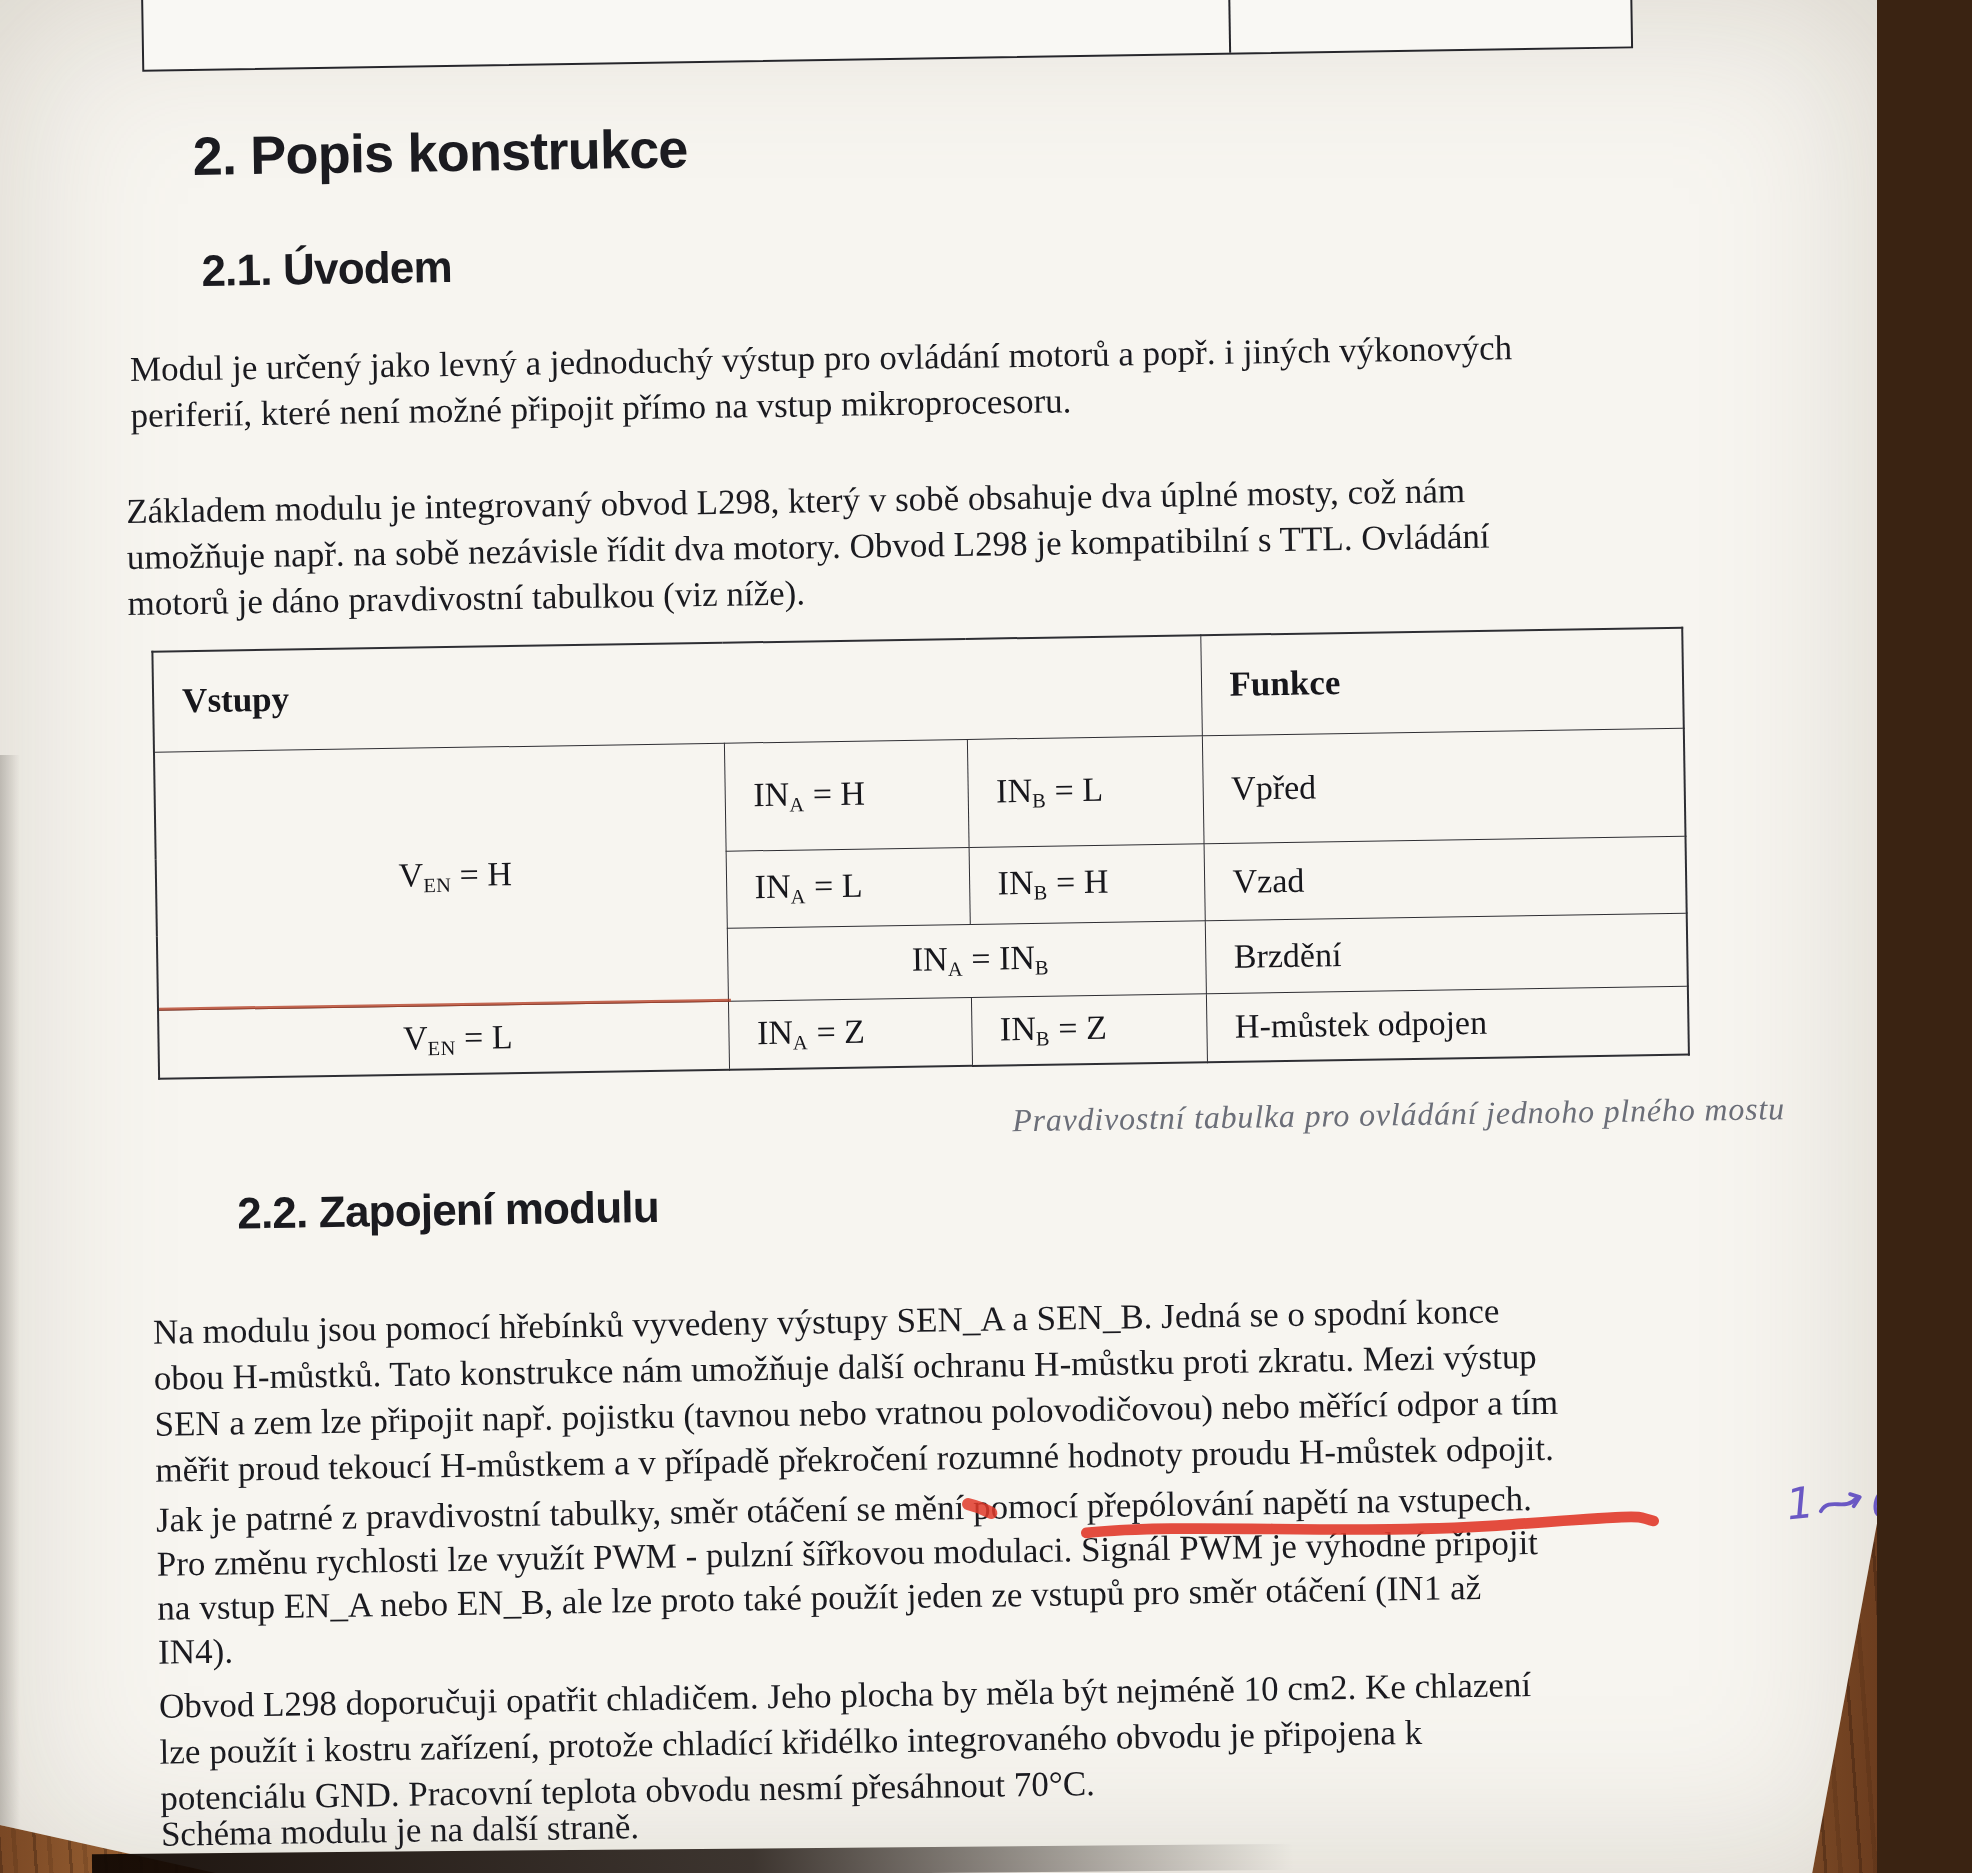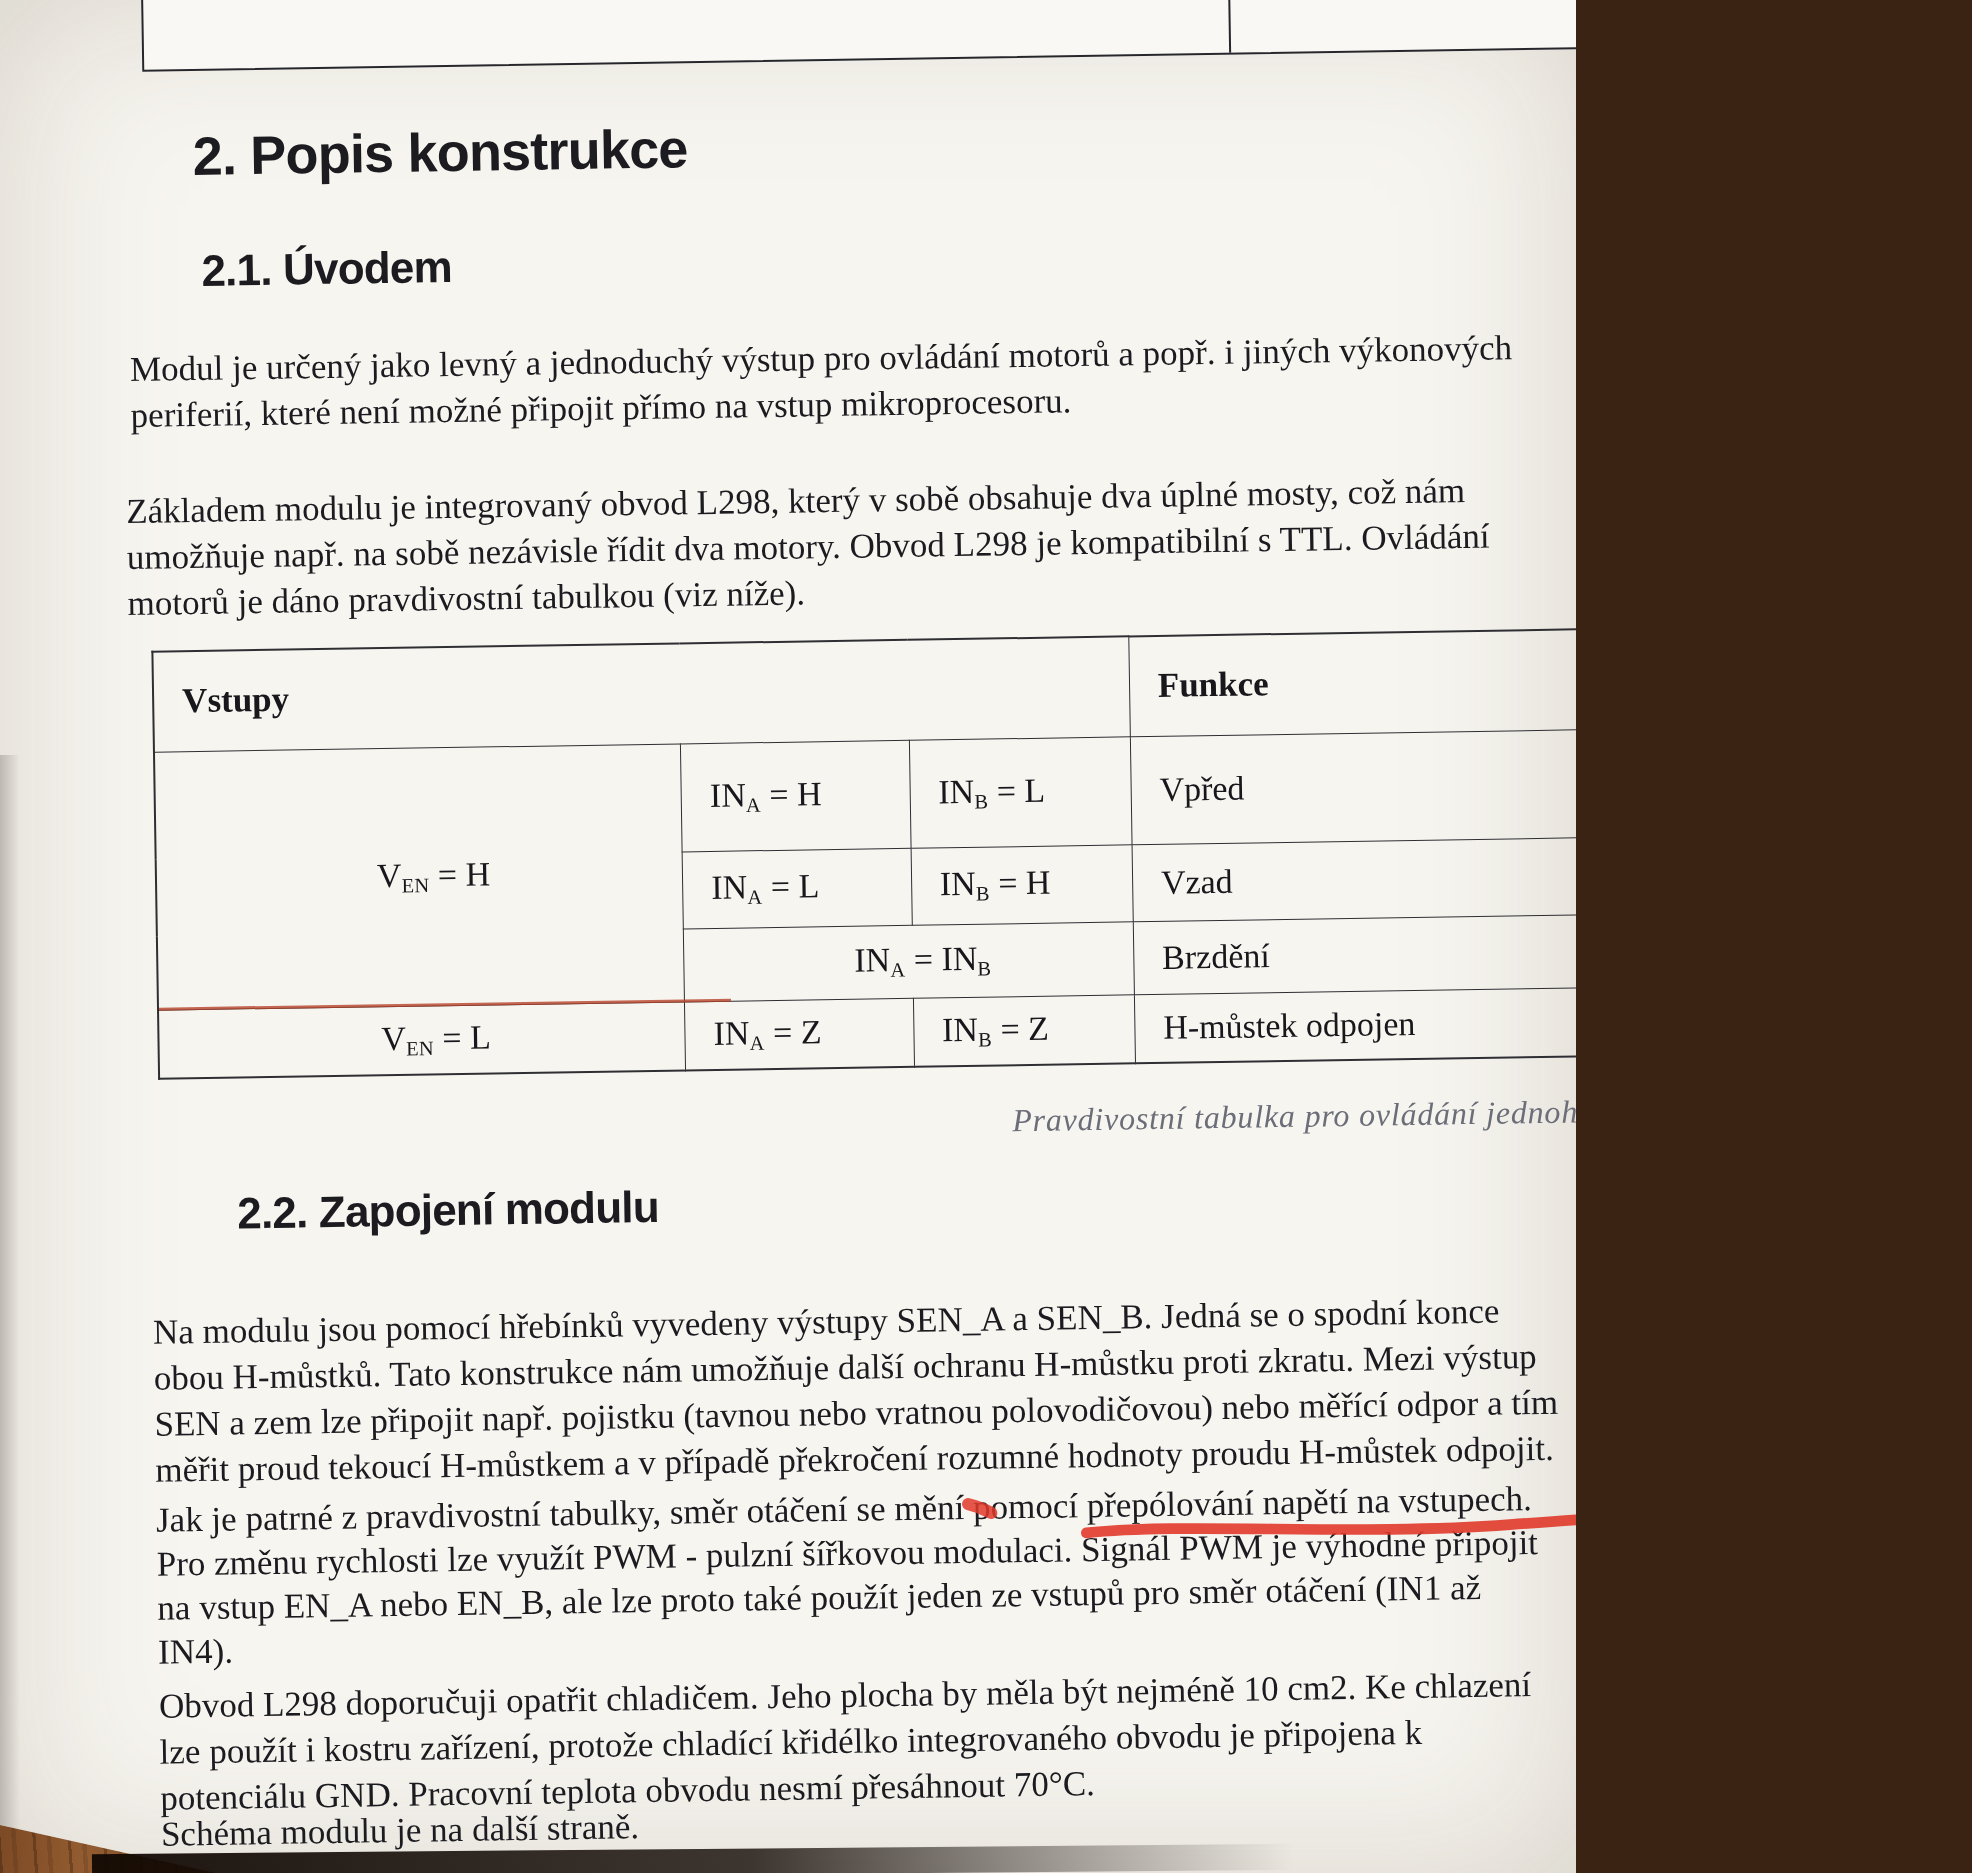--- a/index.html
+++ b/index.html
@@ -1,16 +1,16 @@
 <!DOCTYPE html>
 <html style="font-size:12.3px"><head>
 <meta charset="utf-8">
 <style>
   html,body{margin:0;padding:0;background:#3a2312;}
-  #stage{position:relative;width:1576px;height:1874px;overflow:hidden;
+  #stage{position:relative;width:1877px;height:1874px;overflow:hidden;
          font-family:"Liberation Serif", serif;}
   
   .wood{position:absolute;inset:0;
     background:
       repeating-linear-gradient(86deg, rgba(30,12,4,.28) 0 3.1px, rgba(0,0,0,0) 3.1px 14px,
                                 rgba(60,30,10,.18) 14px 18.5px, rgba(0,0,0,0) 18.5px 35px),
       linear-gradient(92deg,#6b3c1e 0%,#935c30 9%,#7c4a26 17%,#5e3318 26%,#8a5329 36%,
                       #9a6434 47%,#7c4a26 57%,#5a3016 66%,#8a5329 76%,#a06a38 86%,#6b3c1e 100%);}
   
   .paper{position:absolute;inset:0;background:#f7f5f0;

